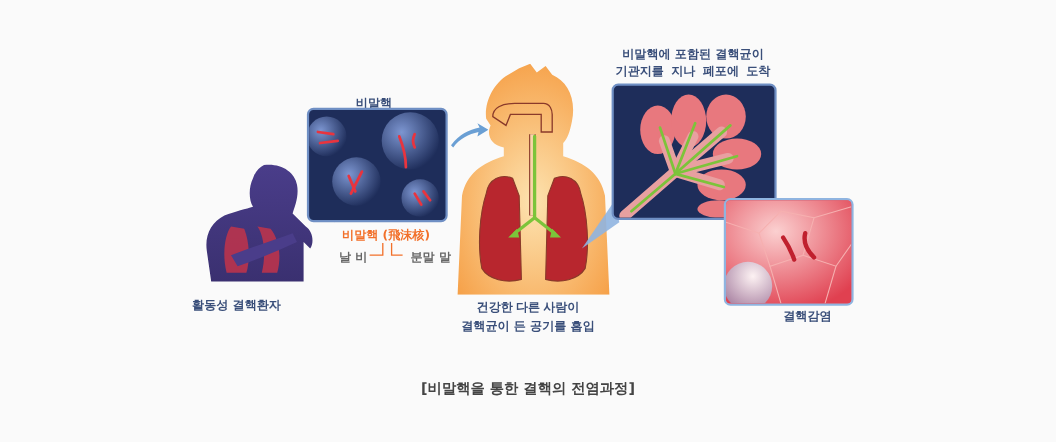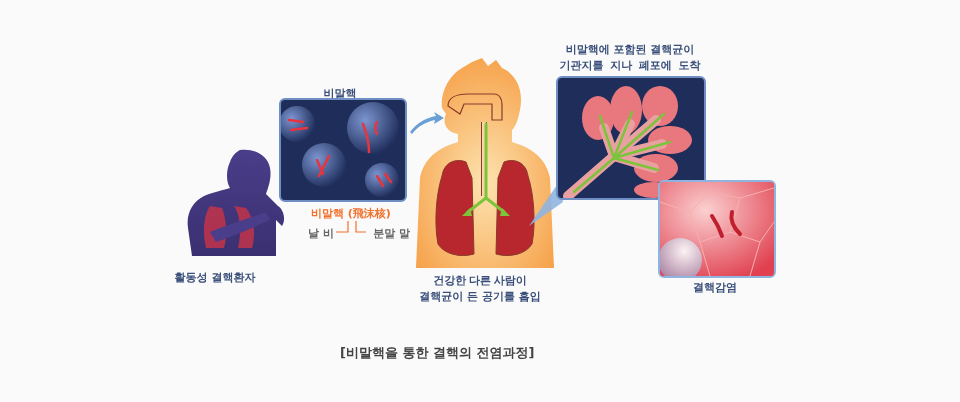--- a/index.html
+++ b/index.html
@@ -163,15 +163,15 @@
         <path d="M30 30 L40 60 L70 50 L80 16"></path>
       <path d="M70 50 L100 60 L114 40"></path>
         <path d="M40 60 L50 94"></path>
         <path d="M100 60 L90 94"></path>
     </g>
     <path d="M52 34 C56 40 60 48 62 54" stroke="#c0202e" stroke-width="4" fill="none" stroke-linecap="round"></path>
     <path d="M72 30 C70 38 74 46 80 52" stroke="#c0202e" stroke-width="4" fill="none" stroke-linecap="round"></path>
     <circle cx="20" cy="78" r="22" fill="url(#ball)" opacity="0.9"></circle>
   </svg>
 </div>
-<div class="abs label" style="left:670px;top:280px;width:90px;">결핵감염</div>
+<div class="abs label" style="left:689px;top:280px;width:90px;">결핵감염</div>
 
-<div class="abs caption" style="left:340px;top:344px;width:280px;text-align:left;">[비말핵을 통한 결핵의 전염과정]</div>
+<div class="abs caption" style="left:340px;top:344px;width:280px;text-align:center;">[비말핵을 통한 결핵의 전염과정]</div>
 
 </body></html>

